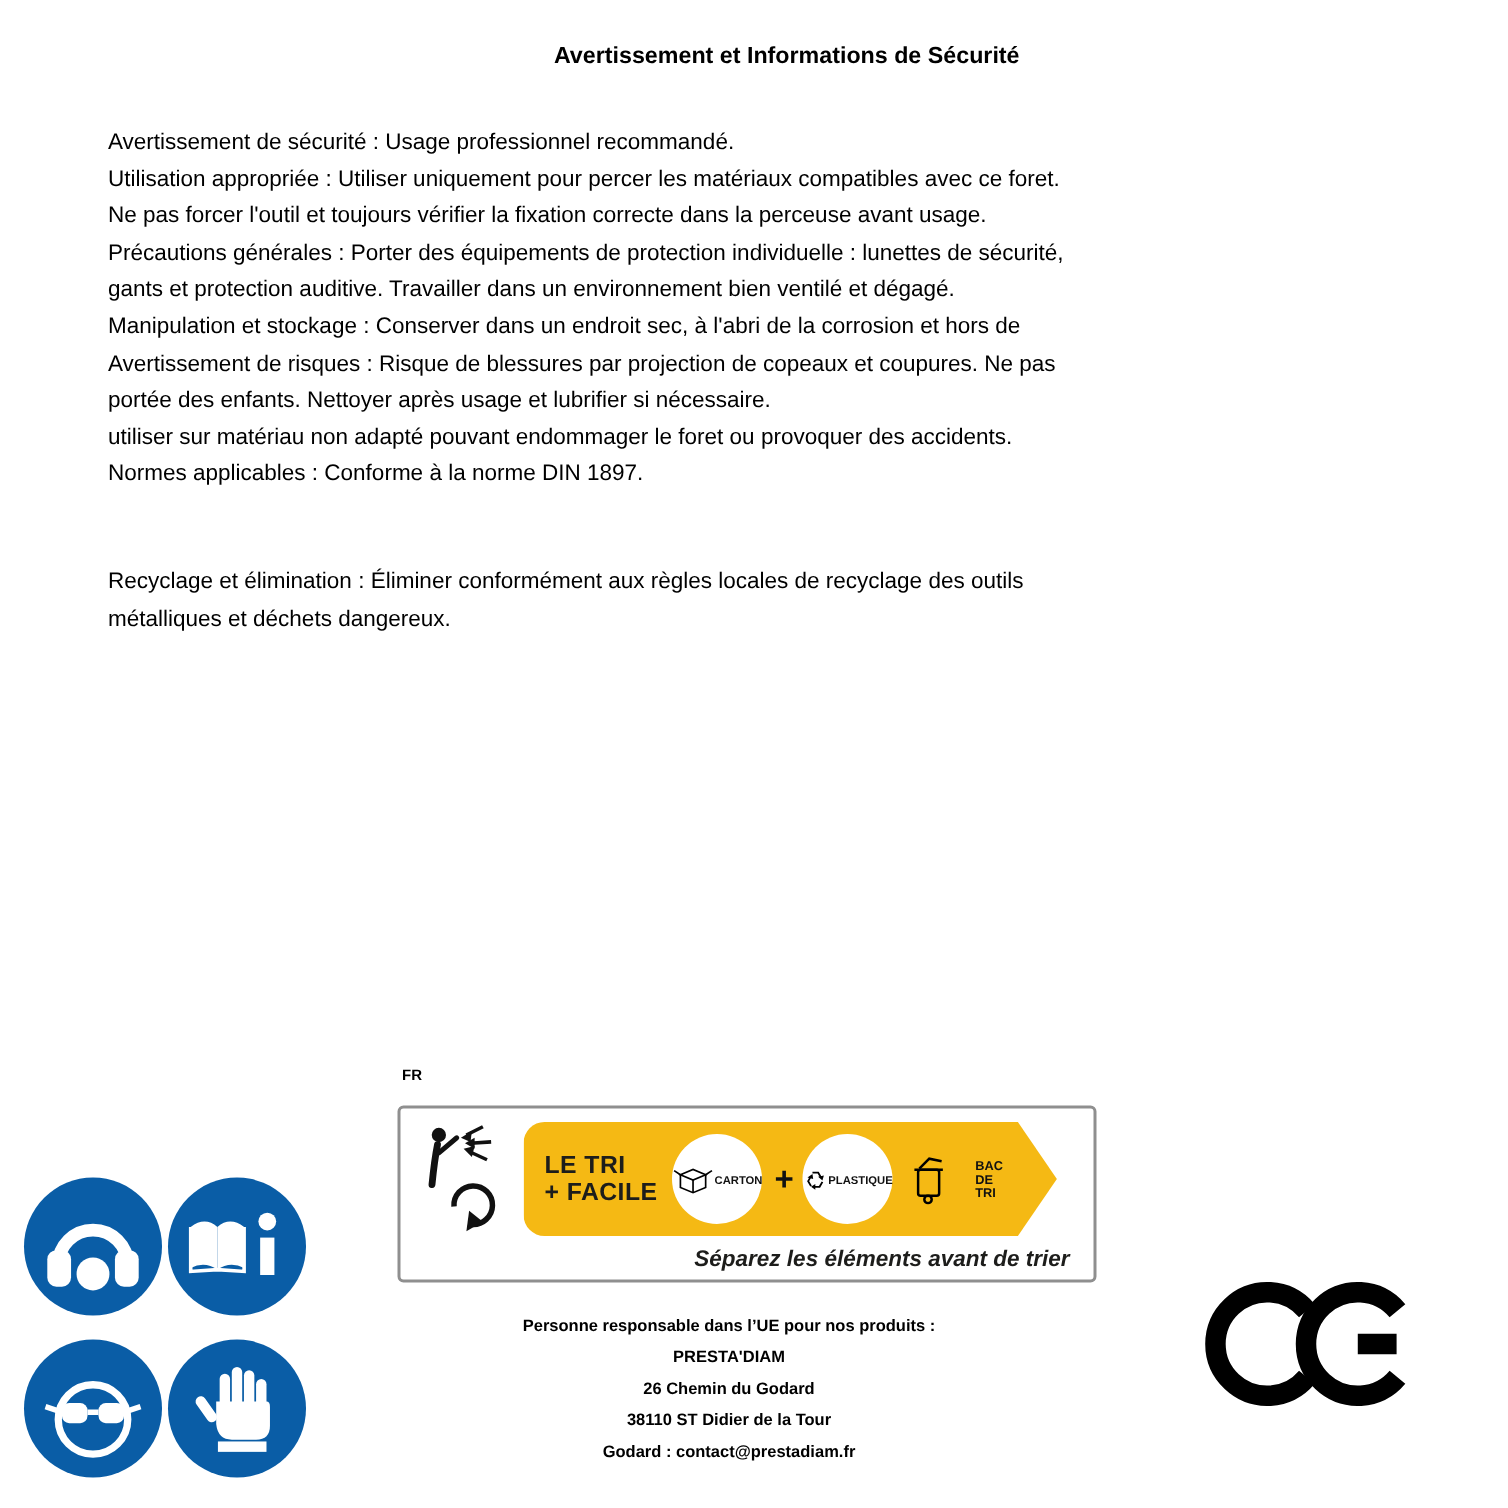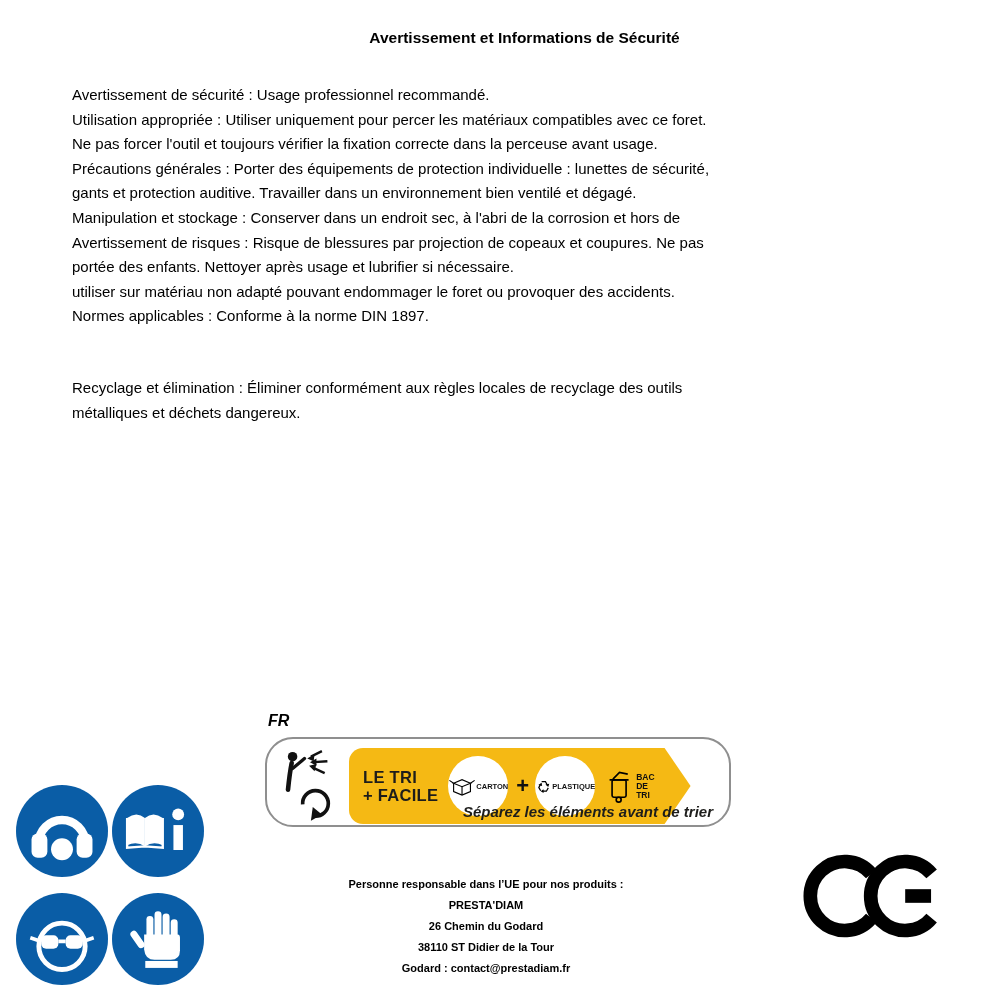--- a/index.html
+++ b/index.html
@@ -34,24 +34,24 @@
     gap:16px 4px;
   }
   .m-icon {
     width:92px; height:92px; border-radius:50%;
     background:#0a5da6;
     display:flex; align-items:center; justify-content:center;
     overflow:hidden;
   }
 
   
-  .fr-label { position:absolute; left:268px; top:712px; font-weight:bold; font-size:16px;font-style:italic; }
+  .fr-label { position:absolute; left:268px; top:712px; font-weight:bold; font-size:10px; }
   .triman-box {
-    position:absolute; left:265px; top:737px; width:466px; height:90px;
-    background:#fff; border:2px solid #8f8f8f; border-radius:28px;
+    position:absolute; left:265px; top:737px; width:466px; height:118px;
+    background:#fff; border:2px solid #8f8f8f; border-radius:4px;
   }
   .triman-inner {
     position:absolute; left:10px; top:6px; height:82px;
     display:flex; align-items:center;
   }
   .banner {
     margin-left:6px; height:76px;
     display:flex; align-items:center;
     border-radius:14px 0 0 14px;
     padding:0 36px 0 14px;
@@ -59,21 +59,21 @@
   }
   .letri { font-weight:bold; font-size:16.5px; line-height:18px; letter-spacing:.3px; color:#1d1d1b; }
   .mat-circle {
     width:60px; height:60px; border-radius:50%; background:#fff;
     display:flex; align-items:center; justify-content:center;
     margin-left:10px;
   }
   .mat-circle .mat-label { font-size:7.5px; font-weight:bold; margin-top:1px; color:#111; }
   .plus-sign { font-size:22px; font-weight:bold; color:#111; margin:0 4px 0 8px; }
   .bin-group { display:flex; align-items:center; margin-left:12px; }
-  .bin-text { margin-left:4px; font-size:8.5px; font-weight:bold; line-height:9px; color:#111; }
+  .bin-text { margin-left:18px; font-size:8.5px; font-weight:bold; line-height:9px; color:#111; }
   .tagline {
     position:absolute; right:16px; bottom:5px;
     font-style:italic; font-weight:bold; font-size:15px; color:#1d1d1b;margin-top:35px;
   }
 
   
   .responsible {
     position:absolute; left:236px; top:874px; width:500px;
     text-align:center; font-weight:bold; font-size:11px; line-height:21px;
   }

